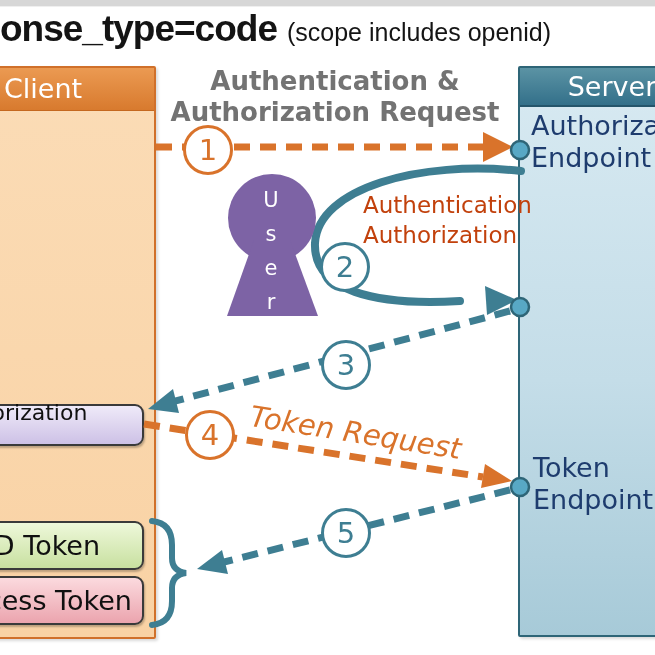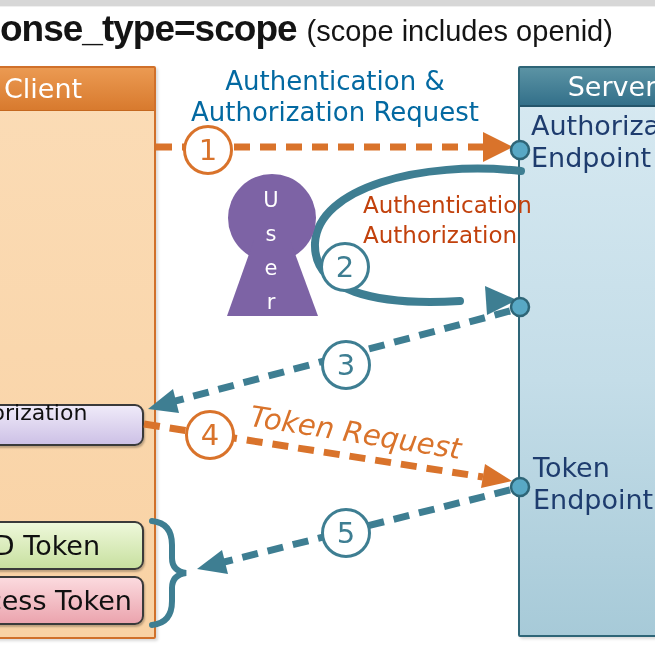--- a/index.html
+++ b/index.html
@@ -6,21 +6,21 @@
   #stage{
     position:relative;width:655px;height:655px;overflow:hidden;
     background:#ffffff;font-family:"DejaVu Sans",sans-serif;
   }
   .abs{position:absolute;}
   
   .top-strip{left:0;top:0;width:655px;height:6px;background:#d7d7d7;border-bottom:1px solid #efefef;}
   
   .title-row{left:0;top:8px;width:660px;white-space:nowrap;color:#141414;font-family:"Liberation Sans",sans-serif;}
   .title-main{font-size:37px;font-weight:600;letter-spacing:-1px;}
-  .title-note{font-size:29px;font-weight:400;margin-left:10px;}
+  .title-note{font-size:25px;font-weight:400;margin-left:10px;}
   
   .actor{border:2px solid;border-radius:2px;}
   .client-box{left:-40px;top:66px;width:192px;height:569px;border-color:#d0702a;
     background:linear-gradient(180deg,#fbdcb6 0%,#f9d2a4 100%);box-shadow:2px 2px 3px rgba(0,0,0,0.15);}
   .client-header{position:absolute;left:0;top:0;right:0;height:42px;
     background:linear-gradient(180deg,#eb9a52 0%,#d87a2e 100%);
     border-bottom:1px solid #c4681f;color:#fff;font-size:27px;line-height:42px;padding-left:42px;}
   .server-box{left:518px;top:66px;width:184px;height:567px;border-color:#2e6577;
     background:linear-gradient(180deg,#d8eaf2 0%,#c4dde8 55%,#a7cad8 100%);box-shadow:2px 2px 3px rgba(0,0,0,0.15);}
   .server-header{position:absolute;left:0;top:0;right:0;height:37px;
@@ -33,21 +33,21 @@
   .artifact{display:flex;align-items:center;justify-content:center;
     border:2px solid #3a3a3a;border-radius:9px;color:#101010;box-shadow:1px 2px 2px rgba(0,0,0,0.25);}
   .auth-code-box{left:-62px;top:404px;width:202px;height:38px;font-size:22px;
     background:linear-gradient(180deg,#efeaf9 0%,#cdc1e6 100%);}
   .id-token-box{left:-58px;top:521px;width:198px;height:45px;font-size:27px;
     background:linear-gradient(180deg,#eef8da 0%,#c8e0a0 100%);}
   .access-token-box{left:-58px;top:576px;width:198px;height:45px;font-size:27px;
     background:linear-gradient(180deg,#fbdade 0%,#eba4ae 100%);}
   
   .flow-label{white-space:pre-line;}
-  .lbl-step1{left:170px;top:66px;width:330px;text-align:center;color:#0369a1;font-size:26px;line-height:1.18;}
+  .lbl-step1{left:170px;top:66px;width:330px;text-align:center;color:#737373;font-size:26px;line-height:1.18;font-weight:bold;}
   .lbl-step2{left:363px;top:191px;width:180px;color:#c2410c;font-size:23px;line-height:1.3;}
   .lbl-step4{left:253px;top:399px;color:#d9732b;font-size:29px;font-style:italic;
     transform:rotate(9deg);transform-origin:left top;white-space:nowrap;}
   
   .num{width:44px;height:44px;border-radius:50%;background:#fff;border:3px solid;
     display:flex;align-items:center;justify-content:center;font-size:29px;}
   .num-orange{border-color:#d9732b;color:#d9732b;}
   .num-teal{border-color:#3e7e92;color:#3e7e92;}
   .num1{left:183px;top:125px;}
   .num2{left:320px;top:242px;}
@@ -59,21 +59,21 @@
     writing-mode:vertical-rl;text-orientation:upright;letter-spacing:10px;}
   svg{position:absolute;left:0;top:0;pointer-events:none;}
 </style>
 </head>
 <body>
 
 <div id="stage">
 
   <div class="abs top-strip"></div>
 
-  <div class="abs title-row"><span class="title-main">onse_type=scope</span><span class="title-note">(scope includes openid)</span></div>
+  <div class="abs title-row"><span class="title-main">onse_type=code</span><span class="title-note">(scope includes openid)</span></div>
 
   <div class="abs actor client-box">
     <div class="client-header">Client</div>
   </div>
 
   <div class="abs actor server-box">
     <div class="server-header">Server</div>
   </div>
   <div class="abs endpoint ep-auth">Authorization Endpoint</div>
   <div class="abs endpoint ep-token">Token Endpoint</div>

